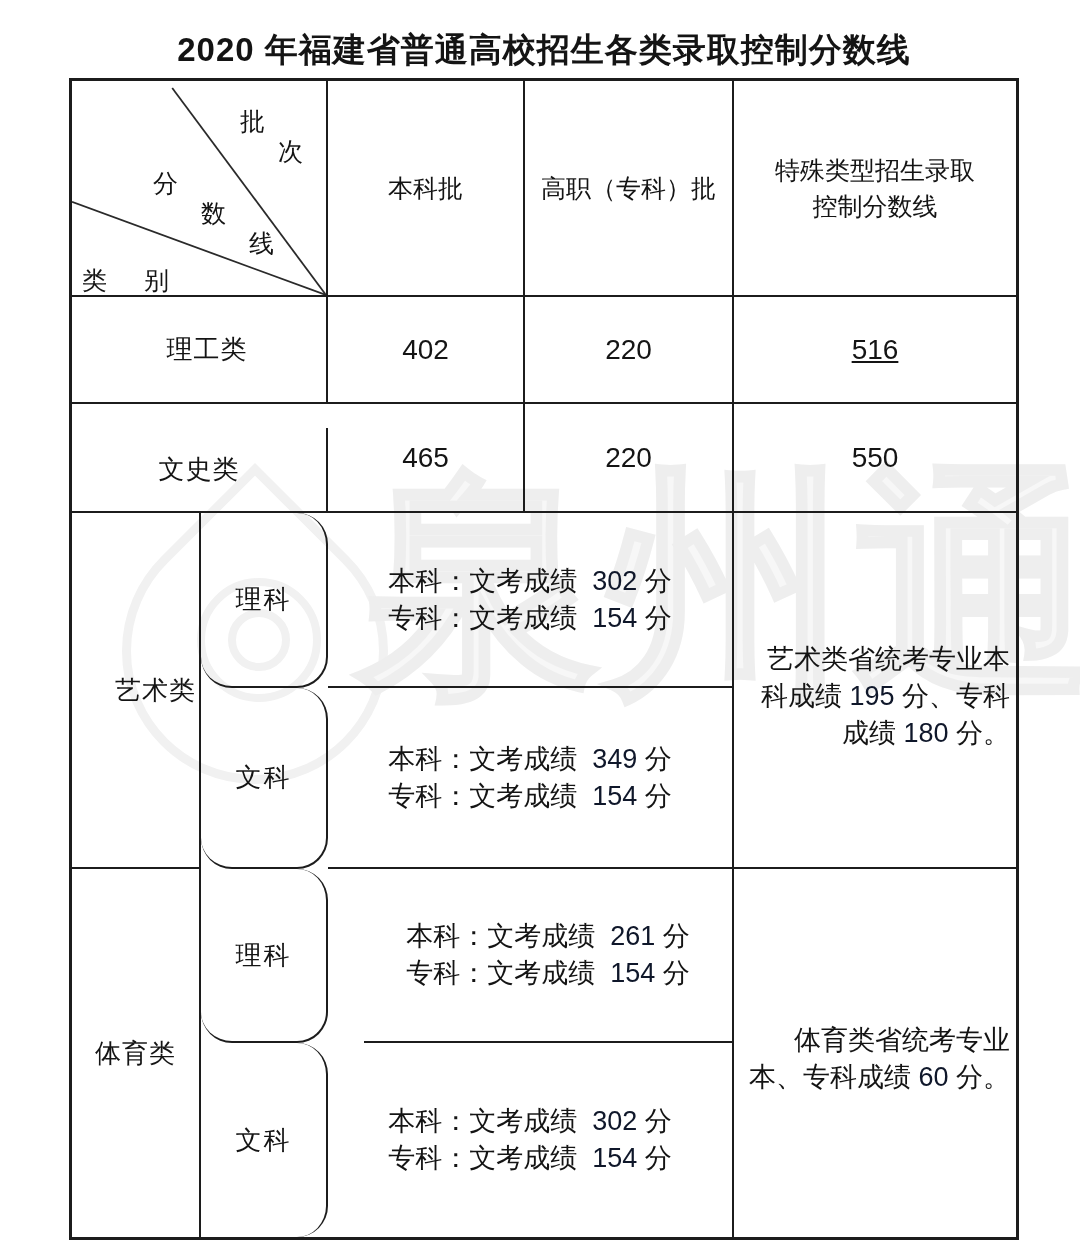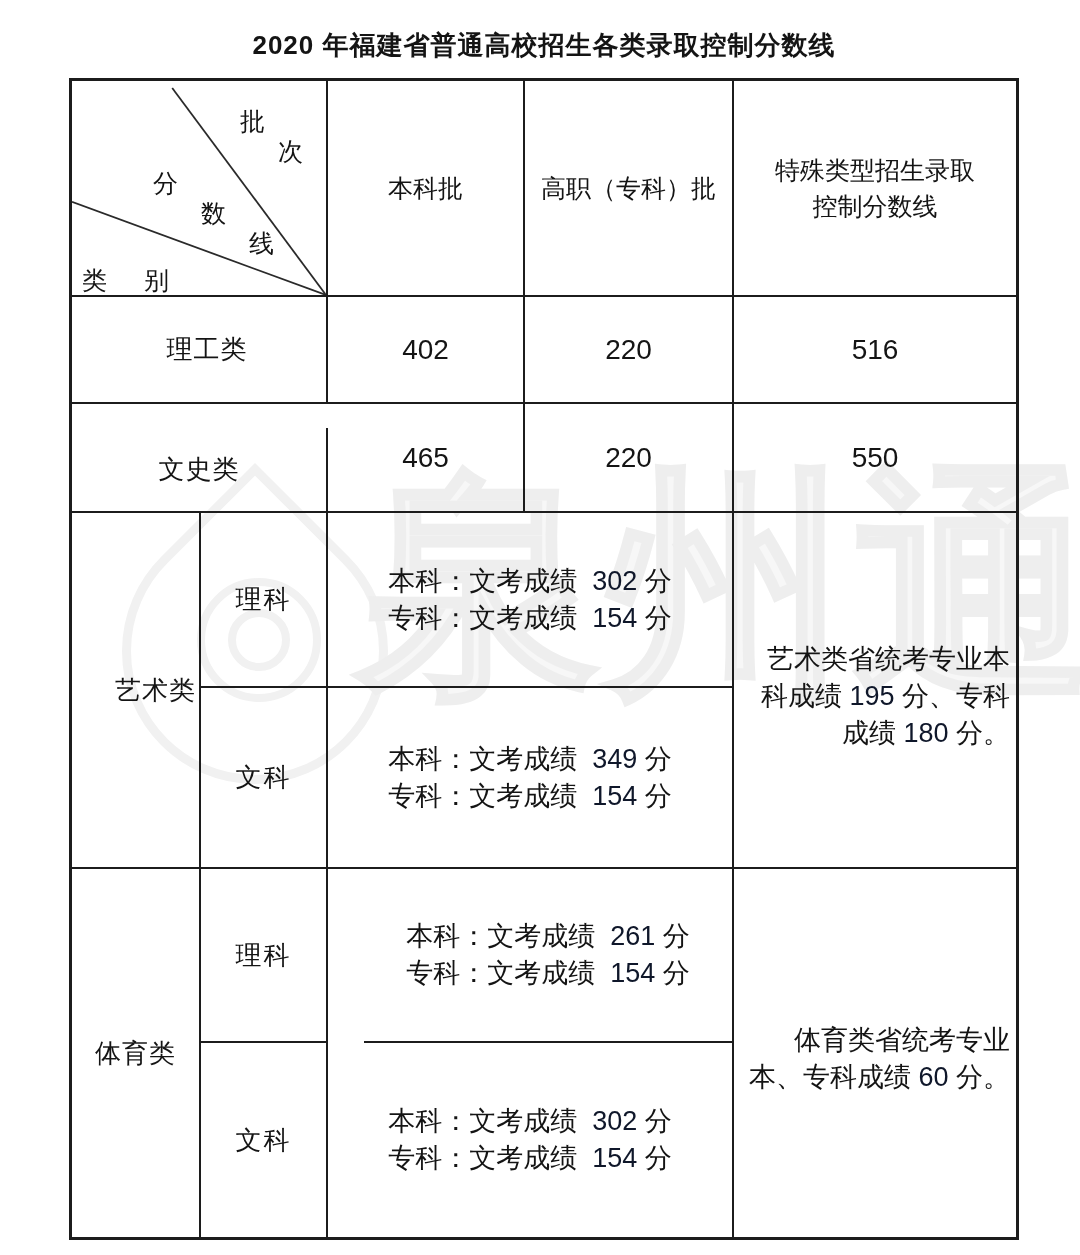--- a/index.html
+++ b/index.html
@@ -29,21 +29,21 @@
     letter-spacing:6px;
     color:#f7f7f7;
     -webkit-text-stroke:4px #eeeeee;
     white-space:nowrap;
   }
 
   
   .title {
     position:absolute; left:69px; top:28px; width:950px;
     text-align:center;
-    font-size:26px; font-weight:bold; letter-spacing:1px;
+    font-size:33px; font-weight:bold; letter-spacing:1px;
     z-index:2;
   }
 
   
   .tbl {
     position:absolute; left:69px; top:78px; width:950px; height:1162px;
     box-sizing:border-box;
     border:3px solid #1c1c1c;
     display:grid;
     grid-template-columns:129px 127px 197px 209px 1fr;
@@ -57,21 +57,21 @@
     display:flex; align-items:center; justify-content:center;
     position:relative;
     box-sizing:border-box;
   }
   .no-r { border-right:none; }
   .no-b { border-bottom:none; }
 
   .hdr  { font-size:25px; line-height:36px; text-align:center; }
   .cat  { font-size:26px; letter-spacing:1px; }
   .val  { font-size:28px; }
-  .sub  { font-size:26px; letter-spacing:2px; }
+  .sub  { font-size:26px; letter-spacing:2px;border-radius:31px; }
 
   
   .corner { display:block; }
   .corner svg { position:absolute; left:0; top:0; width:100%; height:100%; }
   .corner .ch { position:absolute; font-size:25px; line-height:1; }
 
   
   .content-cell .lines { text-align:left; }
   .cline { font-size:27px; line-height:37px; white-space:pre; }
   .num { color:#0f172a; }
@@ -113,21 +113,21 @@
   <div class="cell hdr no-r" style="grid-column:5; grid-row:1;">
     <div>
       <div>特殊类型招生录取</div>
       <div>控制分数线</div>
     </div>
   </div>
 
   <div class="cell cat" style="grid-column:1/3; grid-row:2;padding-left:16px;">理工类</div>
   <div class="cell val" style="grid-column:3; grid-row:2;">402</div>
   <div class="cell val" style="grid-column:4; grid-row:2;">220</div>
-  <div class="cell val no-r" style="grid-column:5; grid-row:2;">516</div>
+  <div class="cell val no-r" style="grid-column:5; grid-row:2;text-decoration:underline;">516</div>
 
   <div class="cell cat" style="grid-column:1/3; grid-row:3;margin-top:24px;">文史类</div>
   <div class="cell val" style="grid-column:3; grid-row:3;">465</div>
   <div class="cell val" style="grid-column:4; grid-row:3;">220</div>
   <div class="cell val no-r" style="grid-column:5; grid-row:3;">550</div>
 
   <div class="cell cat" style="grid-column:1; grid-row:4/6;padding-left:40px;">艺术类</div>
   <div class="cell sub" style="grid-column:2; grid-row:4;">理科</div>
   <div class="cell content-cell" style="grid-column:3/5; grid-row:4;">
     <div class="lines">

